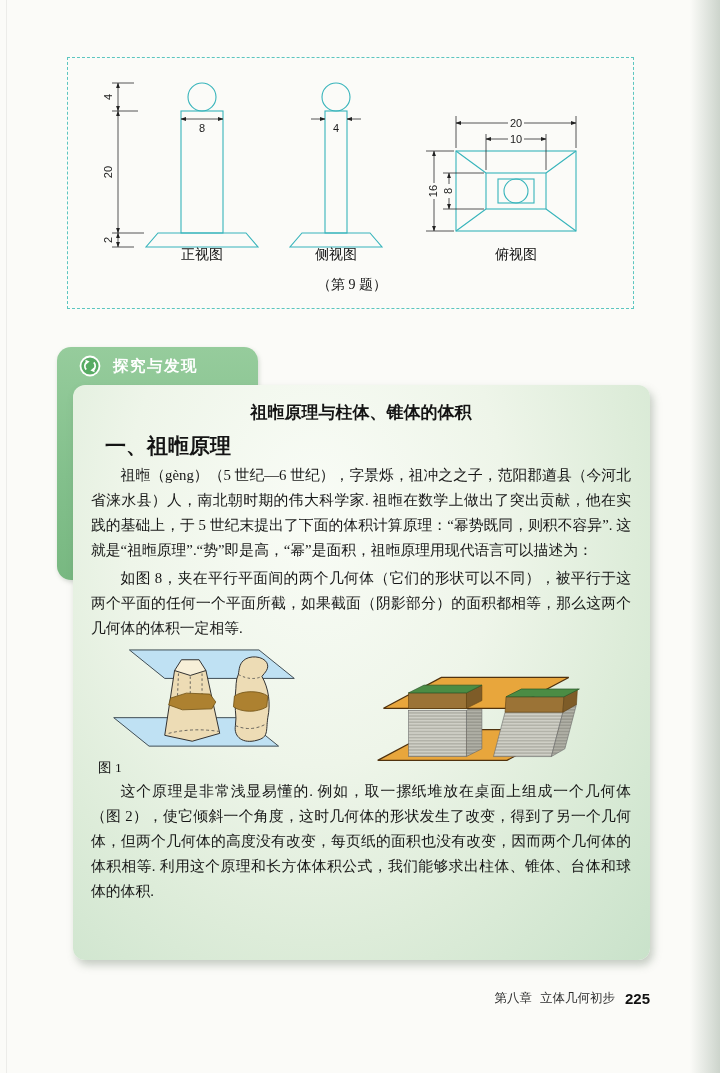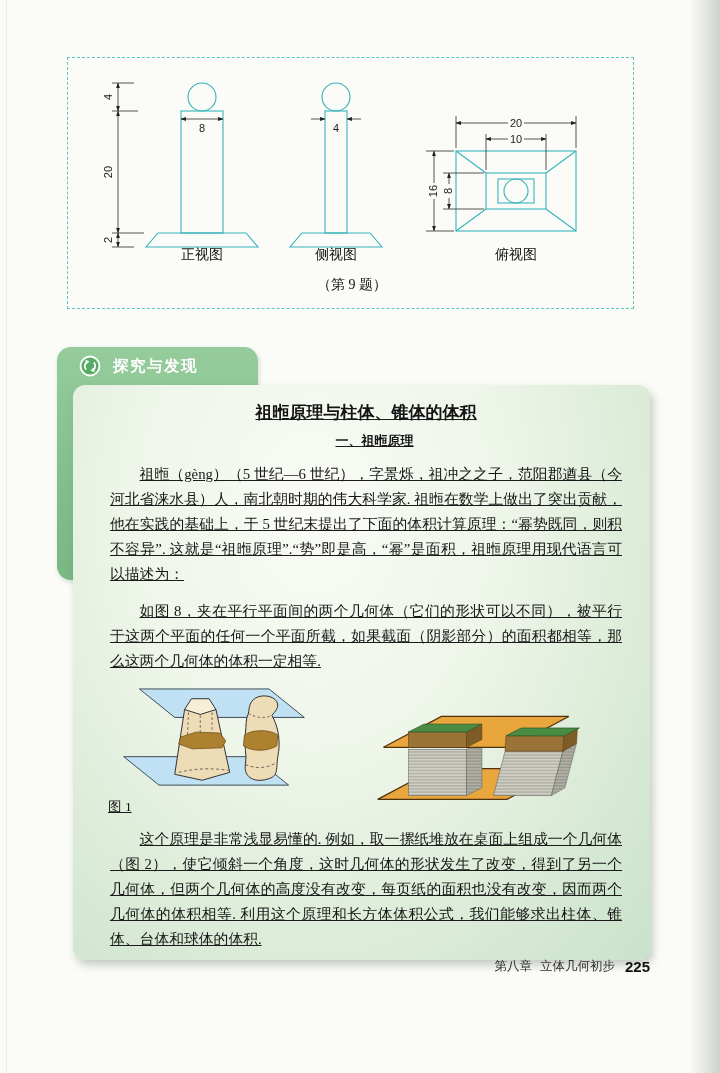--- a/index.html
+++ b/index.html
@@ -19,33 +19,33 @@
   
   .tab-back{position:absolute;left:57px;top:347px;width:201px;height:233px;border-radius:14px;
         background:linear-gradient(180deg,#96cc9c 0%,#83c08c 55%,#78b881 100%);
         box-shadow:1px 2px 4px rgba(90,110,90,.25);}
   .badge{position:absolute;left:79px;top:353px;height:26px;display:flex;align-items:center;gap:12px;}
   .badge-label{font-family:"Liberation Sans","DejaVu Sans",sans-serif;font-weight:bold;
         font-size:15.5px;color:#fff;letter-spacing:1.5px;}
   .explore-box{position:absolute;left:73px;top:385px;width:577px;height:575px;border-radius:12px;
         background:radial-gradient(ellipse at 42% 22%,#f9fcf6 0%,#eef5e9 40%,#ddecd9 68%,#c9e2ca 100%);
         box-shadow:3px 5px 9px rgba(95,115,95,.35);overflow:hidden;box-sizing:border-box;}
-  .inner{padding:14px 16px 0 25px;text-decoration:underline;}
+  .inner{padding:14px 16px 0 15px;}
   .x-title{margin:2px 0 8px 0;text-align:center;font-family:"Liberation Sans","DejaVu Sans",sans-serif;
         font-size:17px;font-weight:bold;color:#141414;}
   .x-h2{margin:4px 0 3px 17px;font-family:"Liberation Sans","DejaVu Sans",sans-serif;
-        font-size:13px;font-weight:bold;color:#141414;text-align:center;}
-  .x-p{margin:12px;font-size:14.8px;line-height:25px;text-indent:2em;text-align:justify;color:#161616;}
+        font-size:21px;font-weight:bold;color:#141414;}
+  .x-p{margin:3px;font-size:14.8px;line-height:25px;text-indent:2em;text-align:justify;color:#161616;}
   .x-principle{font-family:"Liberation Sans","DejaVu Sans",sans-serif;font-weight:bold;}
   .figs{display:flex;justify-content:space-between;align-items:flex-end;margin:6px 0 2px 0;
         padding:0 46px 0 10px;}
   .figs figure{margin:0;text-align:left;}
   .figcap{font-size:13.5px;margin-top:3px;line-height:16px;color:#151515;}
   
-  .footer{position:absolute;top:958px;right:70px;display:flex;align-items:center;
+  .footer{position:absolute;top:990px;right:70px;display:flex;align-items:center;
         font-family:"Liberation Sans","DejaVu Sans",sans-serif;font-size:12.5px;color:#2c2c2c;}
   .footer .sec{margin-left:8px;}
   .footer .pn{margin-left:10px;font-size:15px;font-weight:bold;color:#111;}
 </style>
 </head>
 <body>
 
 <div class="page">
   <div class="left-line"></div>
 

